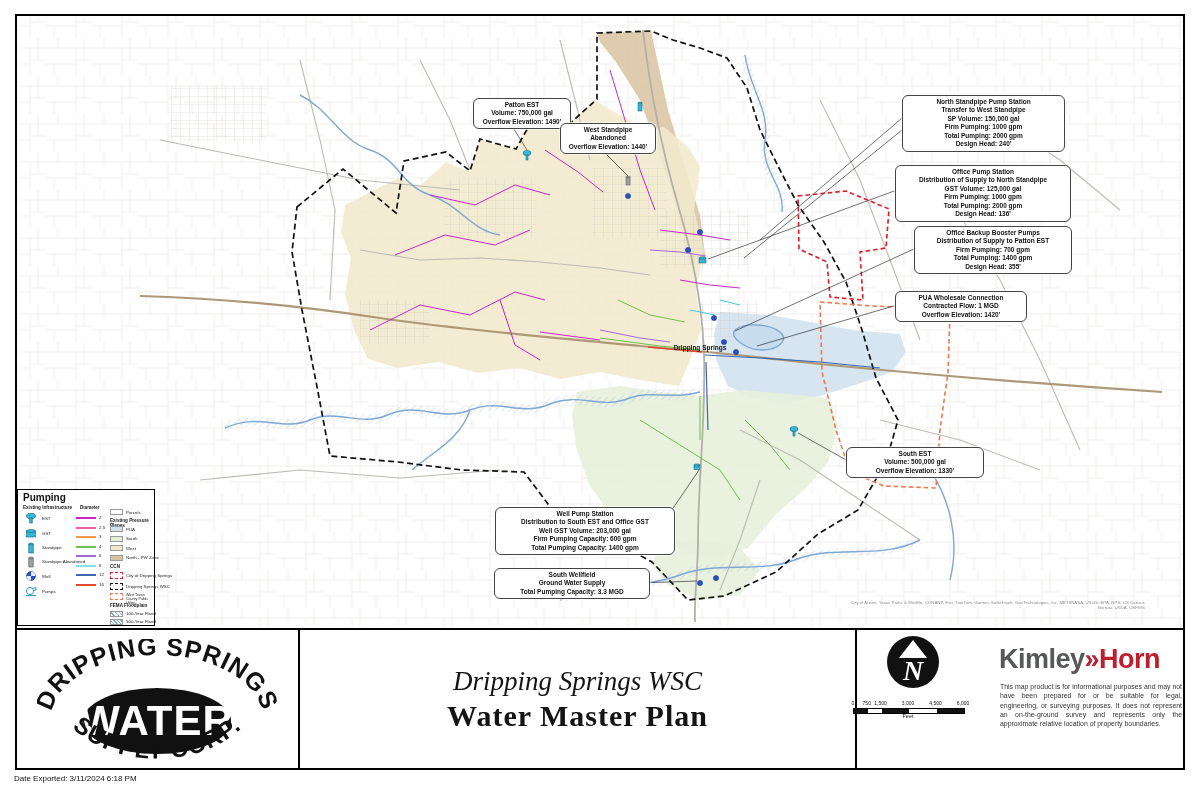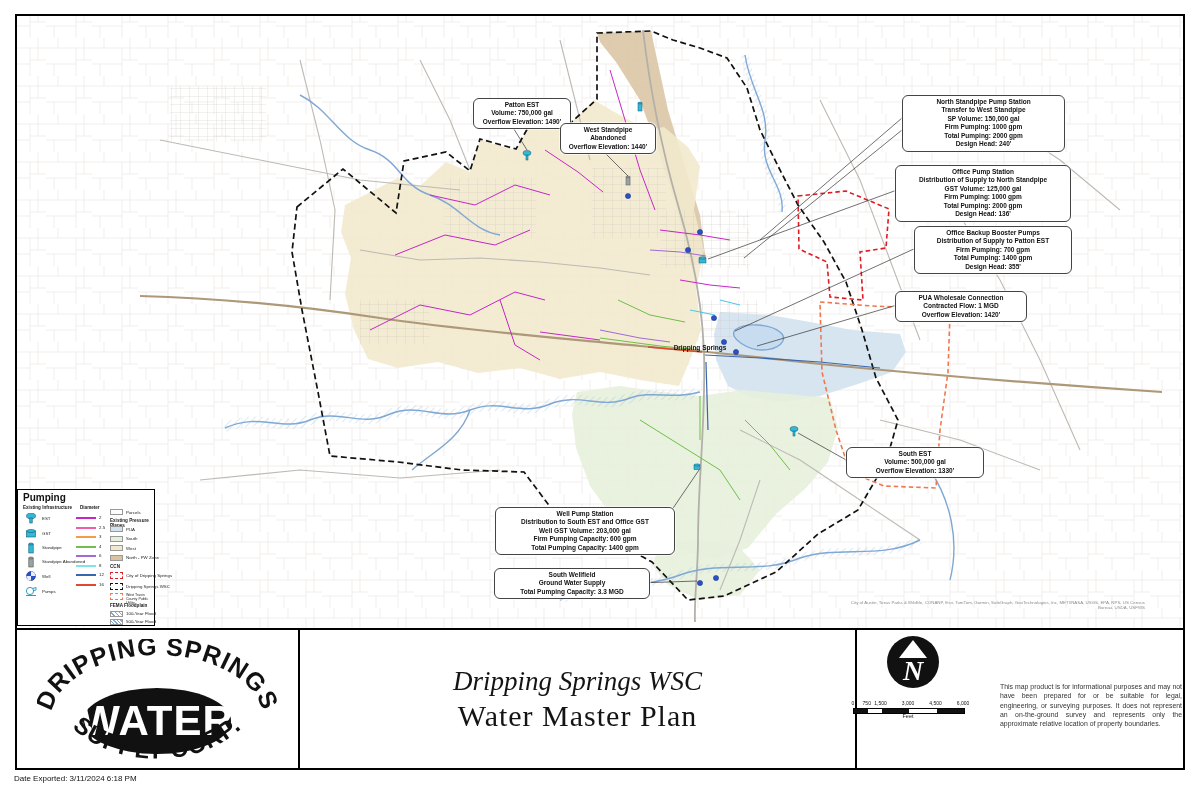--- a/index.html
+++ b/index.html
@@ -20,21 +20,21 @@
   .lg-swatch{position:absolute;width:13px;height:6px;border:0.6px solid #999;box-sizing:border-box;}
   .lg-ccn{position:absolute;width:13px;height:7px;border:1.4px dashed #000;box-sizing:border-box;background:#fff;}
   .lg-fema1{background:repeating-linear-gradient(45deg,#ffffff 0 2px,#7fa8d4 2px 3px);}
   .lg-fema2{background:repeating-linear-gradient(45deg,#ffffff 0 1.5px,#7fa8d4 1.5px 2.5px),repeating-linear-gradient(-45deg,#ffffff 0 1.5px,#7fa8d4 1.5px 2.5px);}
   .attribution{position:absolute;left:840px;top:600px;width:305px;z-index:6;font-size:4.4px;color:#8d8d8d;text-align:right;}
   
   .title-bar{position:absolute;left:15px;top:628px;width:1170px;height:142px;box-sizing:border-box;border-top:2.5px solid #000;display:flex;z-index:8;background:#fff;}
   .logo-box{width:285px;border-right:2.5px solid #000;box-sizing:border-box;display:flex;align-items:center;justify-content:center;}
   .title-box{flex:1;display:flex;flex-direction:column;align-items:center;justify-content:center;font-family:"Liberation Serif",serif;color:#141414;}
   .title-line1{font-style:italic;font-size:27px;line-height:1.15;}
-  .title-line2,.title-line3{font-size:30px;line-height:1.2;letter-spacing:1px;}
+  .title-line2,.title-line3{font-size:30px;line-height:1.2;letter-spacing:1px;font-weight:bold;}
   .info-box{width:330px;border-left:2.5px solid #000;box-sizing:border-box;position:relative;}
   .north-svg{position:absolute;left:28px;top:4px;}
   .scalebar{position:absolute;left:-4px;top:70px;width:116px;height:22px;}
   .sb-segs{position:absolute;left:0;top:8px;height:4px;width:110px;border:0.8px solid #000;display:flex;box-sizing:content-box;}
   .sb-segs div{height:100%;}
   .sb-tick{position:absolute;top:0;font-size:5px;color:#111;transform:translateX(-50%);}
   .sb-unit{position:absolute;top:13px;left:0;width:110px;text-align:center;font-size:5.5px;color:#111;}
   .march-date{position:absolute;left:8px;top:106px;font-family:"Liberation Serif",serif;font-size:21px;letter-spacing:3px;word-spacing:10px;color:#111;}
   .kimley{position:absolute;left:142px;top:14px;font-size:27px;font-weight:bold;letter-spacing:-0.5px;color:#57585a;white-space:nowrap;}
   .kimley .kh-red{font-weight:bold;}
@@ -368,19 +368,22 @@
         <span class="sb-tick" style="left:110px;">6,000</span>
         <div class="sb-segs">
           <div style="width:13.75px;background:#111;"></div>
           <div style="width:13.75px;background:#fff;"></div>
           <div style="width:27.5px;background:#111;"></div>
           <div style="width:27.5px;background:#fff;"></div>
           <div style="width:27.5px;background:#111;"></div>
         </div>
         <div class="sb-unit">Feet</div>
       </div>
+      <div class="kimley">
+        <span>Kimley</span><span class="kh-red" style="color: rgb(191, 30, 46);">»</span><span class="kh-red" style="color: rgb(191, 30, 46);">Horn</span>
+      </div>
       <div class="disclaimer">This map product is for informational purposes and may not have been prepared for or be suitable for legal, engineering, or surveying purposes. It does not represent an on-the-ground survey and represents only the approximate relative location of property boundaries.</div>
     </div>
   </div>
 
   <div class="frame"></div>
   <div class="date-exported">Date Exported: 3/11/2024 6:18 PM</div>
 </div>
 
 </body></html>

